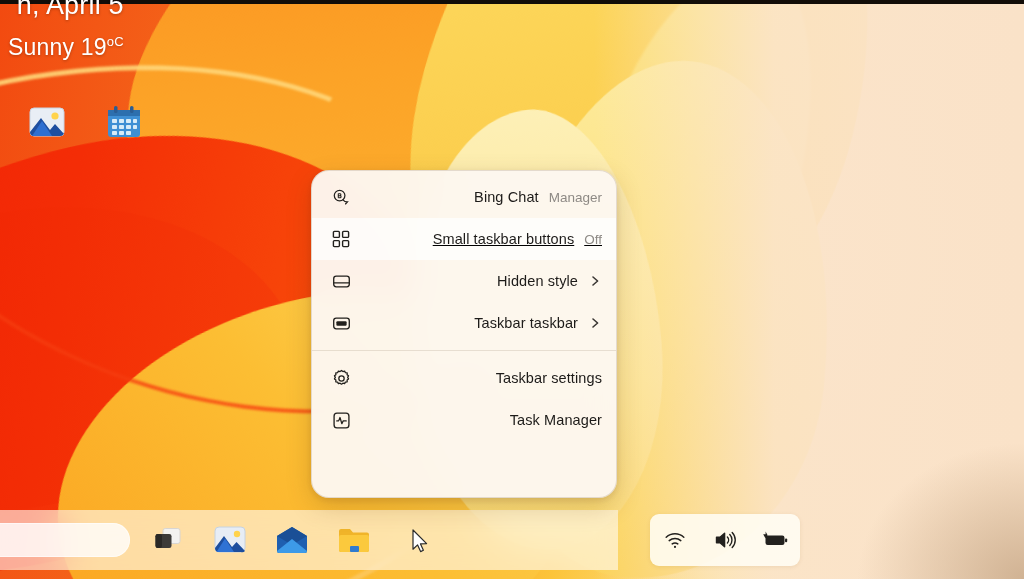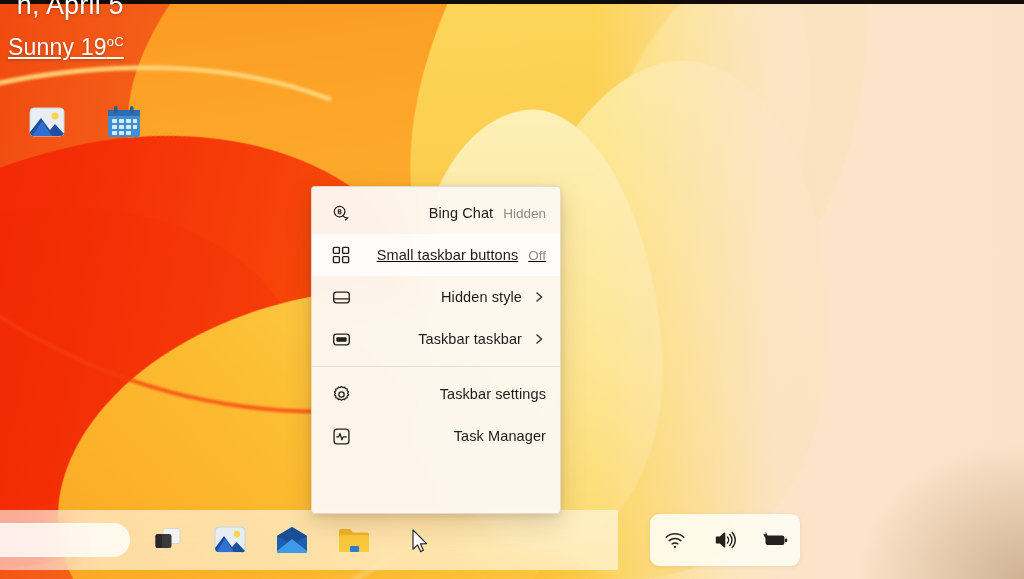--- a/index.html
+++ b/index.html
@@ -127,37 +127,37 @@
   
   .weather {
     position:absolute; left:8px; top:-12px; z-index:6;
     color:#ffffff; text-shadow:0 1px 3px rgba(0,0,0,0.28);
     pointer-events:none;
   }
   .weather .date {
     font-size:27px; line-height:34px; letter-spacing:.2px;
   }
   .weather .cond {
-    font-size:23px; line-height:28px; margin-top:6px; letter-spacing:.2px;text-decoration:underline;
+    font-size:23px; line-height:28px; margin-top:6px; letter-spacing:.2px;
   }
   .weather .cond sup { font-size:13px; vertical-align:super; }
 
   
   .dicon {
     position:absolute; width:38px; height:38px; z-index:6;
   }
   #di-photos { left:28px; top:103px; }
   #di-cal    { left:105px; top:103px; }
 
   
   #ctxmenu {
-    position:absolute; left:311px; top:186px; width:250px; height:328px;
+    position:absolute; left:311px; top:170px; width:306px; height:328px;
     background:rgba(253,247,240,0.97);
     border:1px solid rgba(170,150,130,0.30);
-    border-radius:4px;
+    border-radius:18px;
     box-shadow:0 9px 26px rgba(90,50,10,0.20), 0 2px 6px rgba(90,50,10,0.12);
     z-index:20;
     overflow:hidden;
     backdrop-filter:blur(14px);
   }
   .mi {
     position:relative; display:flex; align-items:center;
     height:42px; margin:0 0; padding:0 14px 0 18px;
     cursor:default;
   }
@@ -282,21 +282,21 @@
 
     <div class="mi">
       <span class="mi-ico">
         <svg width="19" height="19" viewBox="0 0 20 20" fill="none" stroke="#22201d" stroke-width="1.3">
           <circle cx="8" cy="8" r="5.6"></circle>
           <path d="M11.6 12.4 A5.6 5.6 0 0 0 16.2 14.6 L14.2 16.8" stroke-linecap="round"></path>
           <path d="M6.6 5.8 v4.4 M6.6 6 h2 a1.2 1.2 0 0 1 0 2.2 h-2 M6.6 8.2 h2.2 a1.1 1.1 0 0 1 0 2.1 h-2.2" stroke-width="1.1"></path>
         </svg>
       </span>
       <span class="mi-label">Bing Chat</span>
-      <span class="mi-val">Hidden</span>
+      <span class="mi-val">Manager</span>
     </div>
 
     <div class="mi hl">
       <span class="mi-ico">
         <svg width="18" height="18" viewBox="0 0 18 18" fill="none" stroke="#22201d" stroke-width="1.4">
           <rect x="1.4" y="1.4" width="6" height="6" rx="1"></rect>
           <rect x="10.6" y="1.4" width="6" height="6" rx="1"></rect>
           <rect x="1.4" y="10.6" width="6" height="6" rx="1"></rect>
           <rect x="10.6" y="10.6" width="6" height="6" rx="1"></rect>
         </svg>

